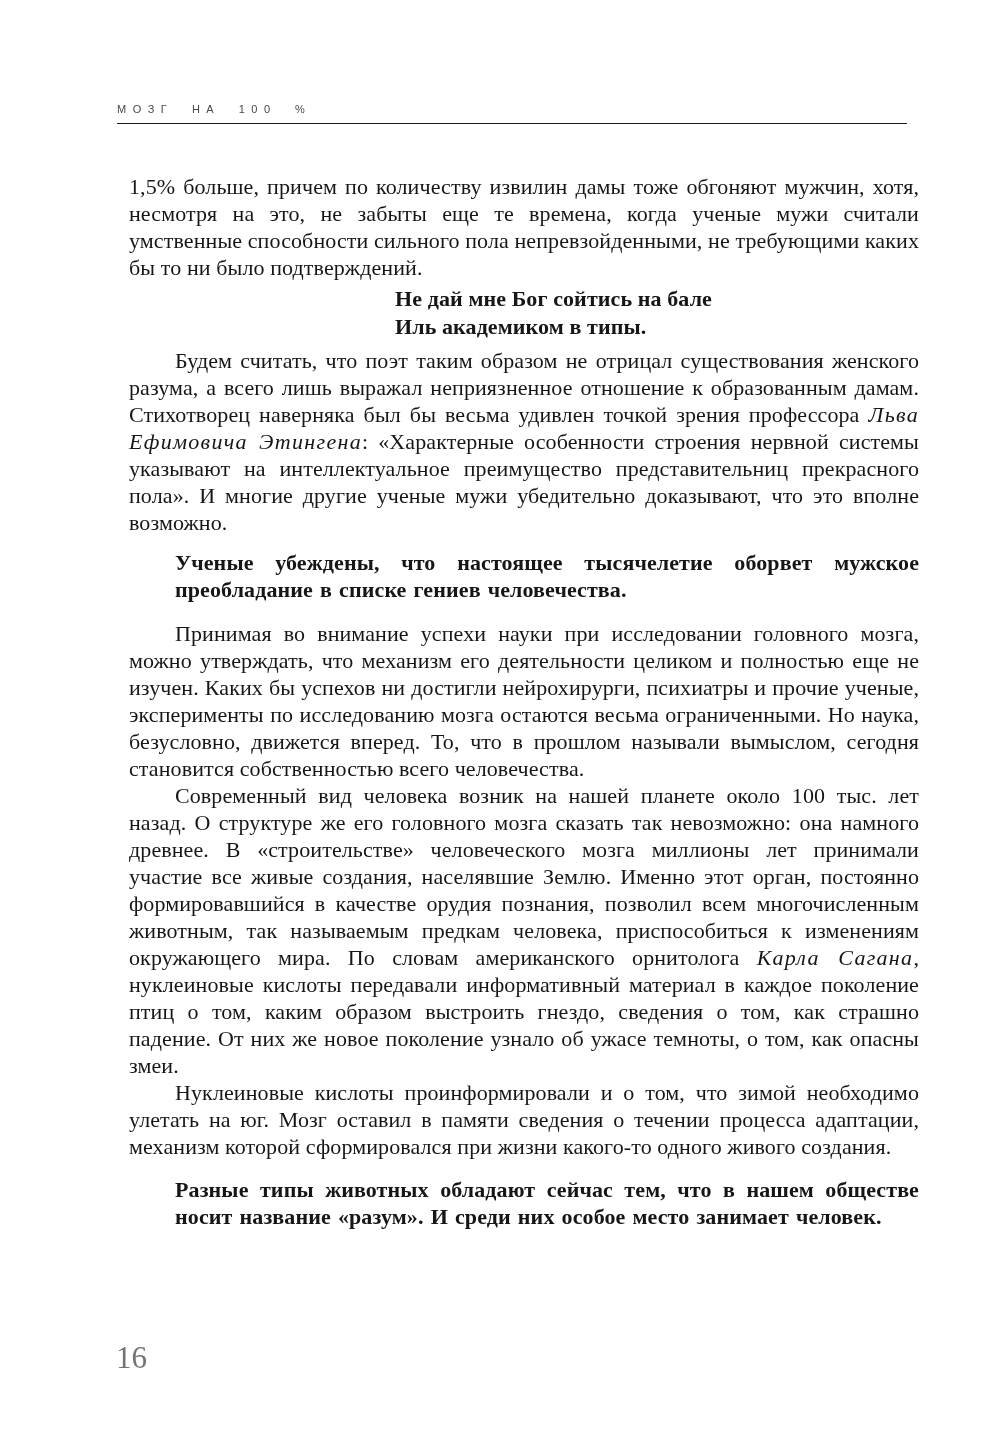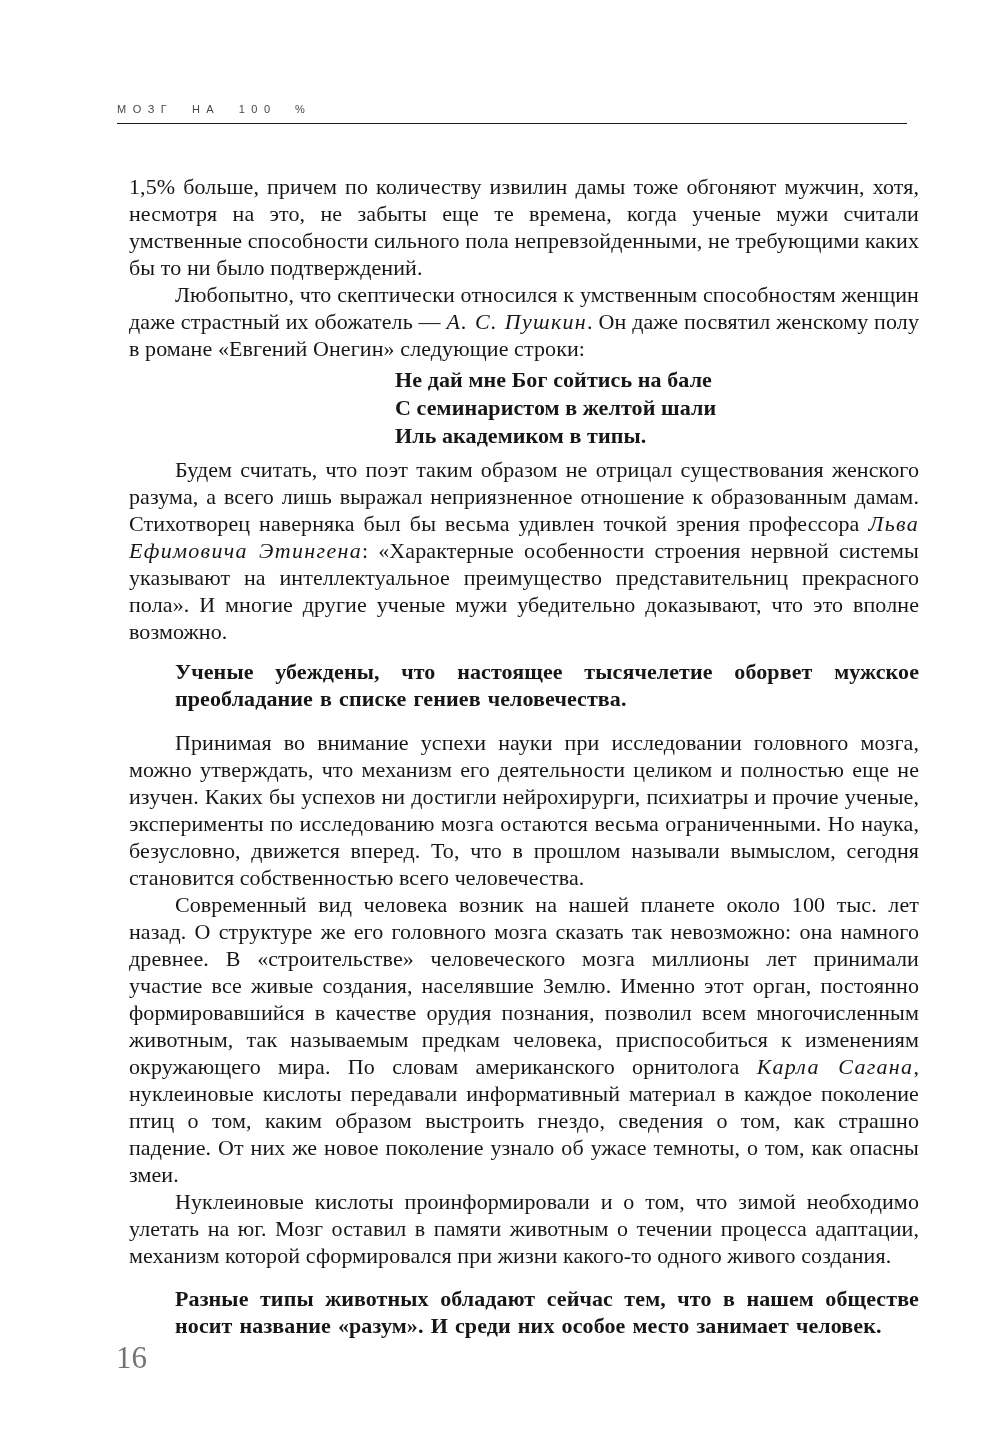--- a/index.html
+++ b/index.html
@@ -84,37 +84,35 @@
 <div class="page">
 
   <div class="running-header">
     <span>МОЗГ НА 100 %</span>
   </div>
 
   <main class="text-column">
 
     <p class="para">1,5% больше, причем по количеству извилин дамы тоже обгоняют мужчин, хотя, несмотря на это, не забыты еще те времена, когда ученые мужи считали умственные способности сильного пола непревзойденными, не требующими каких бы то ни было подтверждений.</p>
 
-    <p class="para indent"><span>Любопытно, что скептически относился к умственным способностям женщин даже страстный их обожатель — </span><span class="person">А. С. Пушкин</span><span>. Он даже посвятил женскому полу в романе «Евгений Онегин» следующие строки:</span></p>
 
     <div class="poem">
       <div class="poem-line">Не дай мне Бог сойтись на бале</div>
-      <div class="poem-line">С семинаристом в желтой шали</div>
       <div class="poem-line">Иль академиком в типы.</div>
     </div>
 
     <p class="para indent"><span>Будем считать, что поэт таким образом не отрицал существования женского разума, а всего лишь выражал неприязненное отношение к образованным дамам. Стихотворец наверняка был бы весьма удивлен точкой зрения профессора </span><span class="person">Льва Ефимовича Этингена</span><span>: «Характерные особенности строения нервной системы указывают на интеллектуальное преимущество представительниц прекрасного пола». И многие другие ученые мужи убедительно доказывают, что это вполне возможно.</span></p>
 
     <p class="emphasis">Ученые убеждены, что настоящее тысячелетие оборвет мужское преобладание в списке гениев человечества.</p>
 
     <p class="para indent">Принимая во внимание успехи науки при исследовании головного мозга, можно утверждать, что механизм его деятельности целиком и полностью еще не изучен. Каких бы успехов ни достигли нейрохирурги, психиатры и прочие ученые, эксперименты по исследованию мозга остаются весьма ограниченными. Но наука, безусловно, движется вперед. То, что в прошлом называли вымыслом, сегодня становится собственностью всего человечества.</p>
 
     <p class="para indent"><span>Современный вид человека возник на нашей планете около 100 тыс. лет назад. О структуре же его головного мозга сказать так невозможно: она намного древнее. В «строительстве» человеческого мозга миллионы лет принимали участие все живые создания, населявшие Землю. Именно этот орган, постоянно формировавшийся в качестве орудия познания, позволил всем многочисленным животным, так называемым предкам человека, приспособиться к изменениям окружающего мира. По словам американского орнитолога </span><span class="person">Карла Сагана</span><span>, нуклеиновые кислоты передавали информативный материал в каждое поколение птиц о том, каким образом выстроить гнездо, сведения о том, как страшно падение. От них же новое поколение узнало об ужасе темноты, о том, как опасны змеи.</span></p>
 
-    <p class="para indent">Нуклеиновые кислоты проинформировали и о том, что зимой необходимо улетать на юг. Мозг оставил в памяти животным о течении процесса адаптации, механизм которой сформировался при жизни какого-то одного живого создания.</p>
+    <p class="para indent">Нуклеиновые кислоты проинформировали и о том, что зимой необходимо улетать на юг. Мозг оставил в памяти сведения о течении процесса адаптации, механизм которой сформировался при жизни какого-то одного живого создания.</p>
 
     <p class="emphasis last">Разные типы животных обладают сейчас тем, что в нашем обществе носит название «разум». И среди них особое место занимает человек.</p>
 
   </main>
 
   <div class="page-number">16</div>
 
 </div>
 
 </body></html>

